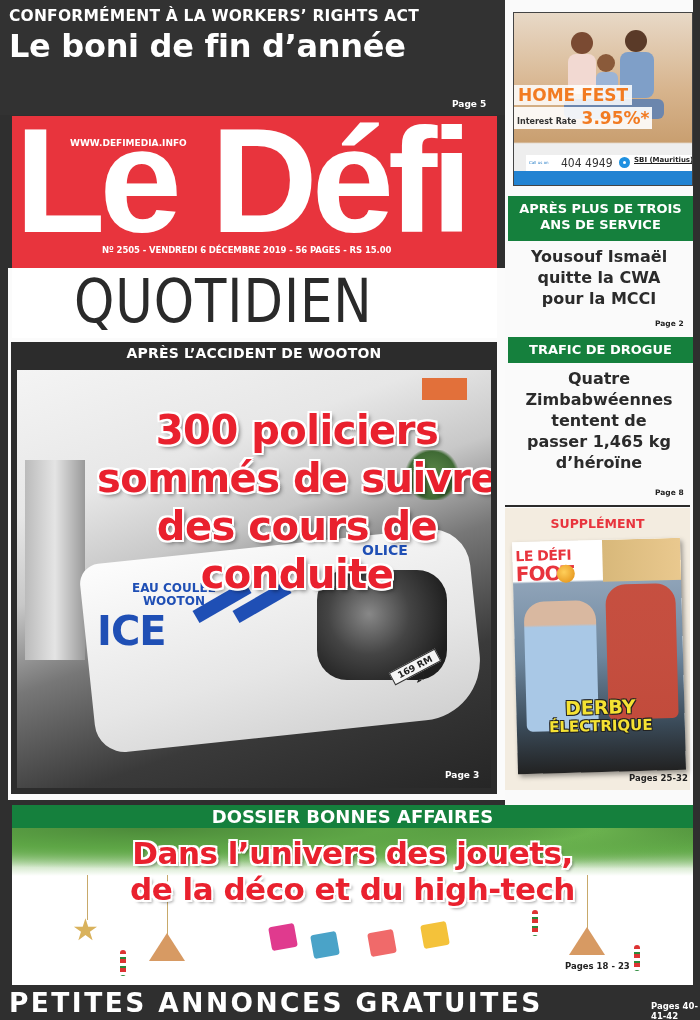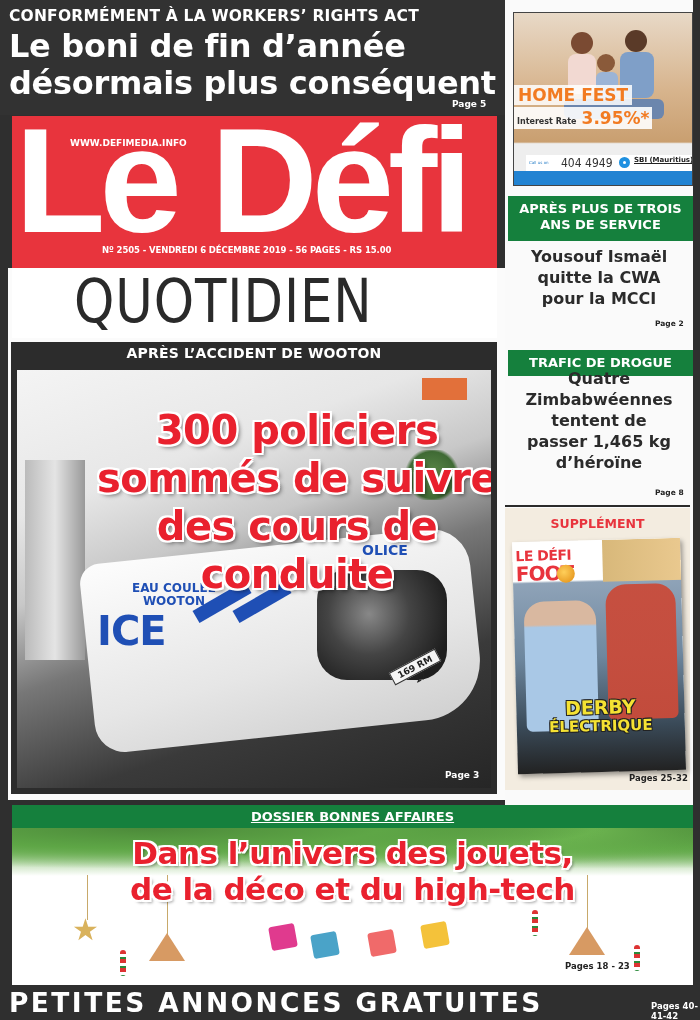--- a/index.html
+++ b/index.html
@@ -56,42 +56,42 @@
   .photo-plate { left: 372px; top: 290px; width: 52px; height: 14px; background: #f5f5f5; border: 1px solid #333; color: #222; font-size: 9px; font-weight: bold; text-align: center; transform: rotate(-28deg); line-height: 12px; }
   .main-headline { left: 0; top: 36px; width: 560px; text-align: center; color: #e9212e; font-weight: bold; font-size: 40px; line-height: 48px; letter-spacing: -0.5px;
     text-shadow: -2px -2px 0 #fff, 2px -2px 0 #fff, -2px 2px 0 #fff, 2px 2px 0 #fff, 0 2px 0 #fff, 0 -2px 0 #fff, 2px 0 0 #fff, -2px 0 0 #fff, 3px 3px 4px rgba(0,0,0,0.5); }
   .main-page { left: 428px; top: 400px; color: #fff; font-weight: bold; font-size: 9px; }
 
   
   .label-red { background: #15803d; color: #fff; font-weight: bold; text-align: center; }
   .rs1-label { left: 508px; top: 196px; width: 185px; height: 45px; font-size: 13px; line-height: 16px; padding-top: 5px; }
   .rs1-headline { left: 505px; top: 246px; width: 188px; text-align: center; color: #2b2b2b; font-weight: bold; font-size: 16px; line-height: 21px; }
   .rs1-page { left: 655px; top: 319px; font-size: 7.5px; font-weight: bold; color: #222; }
-  .rs2-label { left: 508px; top: 337px; width: 185px; height: 26px; font-size: 13px; line-height: 26px; margin-top: 13px; }
+  .rs2-label { left: 508px; top: 337px; width: 185px; height: 26px; font-size: 13px; line-height: 26px; }
   .rs2-headline { left: 505px; top: 368px; width: 188px; text-align: center; color: #2b2b2b; font-weight: bold; font-size: 16px; line-height: 21px; }
   .rs2-page { left: 655px; top: 488px; font-size: 7.5px; font-weight: bold; color: #222; }
   .rs-divider { left: 505px; top: 505px; width: 185px; height: 2px; background: #2b2b2b; }
 
   
   .supp { left: 505px; top: 508px; width: 185px; height: 282px; background: #f3ece0; }
   .supp-label { left: 0; top: 8px; width: 185px; text-align: center; color: #e8343d; font-weight: bold; font-size: 12.5px; }
   .supp-cover { left: 10px; top: 32px; width: 168px; height: 232px; background: linear-gradient(180deg, #fff 0%, #fff 17%, #8fa3b8 18%, #6e879e 50%, #3a4a58 80%, #222 100%); transform: rotate(-1.5deg); box-shadow: 2px 3px 5px rgba(0,0,0,0.4); overflow: hidden; }
   .supp-logo1 { left: 3px; top: 6px; color: #e8343d; font-weight: bold; font-size: 14px; letter-spacing: -0.5px; }
   .supp-logo2 { left: 3px; top: 20px; color: #e8343d; font-weight: bold; font-size: 20px; letter-spacing: -1px; }
   .supp-ball { left: 44px; top: 24px; width: 18px; height: 18px; border-radius: 50%; background: radial-gradient(circle at 40% 40%, #ffcf5a, #e08a10); }
   .supp-photo-sky { left: 90px; top: 0; width: 80px; height: 42px; background: linear-gradient(90deg,#d8b87a,#eac98f); }
   .supp-player-left { left: 10px; top: 60px; width: 72px; height: 130px; background: linear-gradient(180deg,#d9b8a0 0%,#d9b8a0 18%,#a9c8e6 20%,#a9c8e6 100%); border-radius: 20px 20px 6px 6px; }
   .supp-player-right { left: 92px; top: 45px; width: 70px; height: 135px; background: linear-gradient(180deg,#c94b3a 0%,#c94b3a 100%); border-radius: 20px 20px 6px 6px; opacity: 0.95; }
   .supp-derby { left: 0; top: 158px; width: 168px; text-align: center; color: #f5e233; font-weight: bold; font-size: 19px; line-height: 19px; text-shadow: 1px 1px 0 #222, -1px -1px 0 #222, 1px -1px 0 #222, -1px 1px 0 #222; }
   .supp-derby-sub { font-size: 15px; }
   .supp-page { left: 124px; top: 265px; color: #222; font-weight: bold; font-size: 8.5px; }
 
   
   .feature { left: 12px; top: 805px; width: 681px; height: 180px; background: #fff; overflow: hidden; }
-  .feature-label { left: 0; top: 0; width: 681px; height: 23px; font-size: 13px; line-height: 23px; text-decoration: underline; }
+  .feature-label { left: 0; top: 0; width: 681px; height: 23px; font-size: 18px; line-height: 23px; }
   .feature-garland { left: 0; top: 23px; width: 681px; height: 48px;
     background: radial-gradient(ellipse at 20% 0%, #4c8a3a 0%, #5ea646 30%, transparent 60%),
                 radial-gradient(ellipse at 60% 0%, #4c8a3a 0%, #6bb34f 30%, transparent 60%),
                 radial-gradient(ellipse at 90% 0%, #3f7a30 0%, #5ea646 30%, transparent 60%),
                 linear-gradient(180deg, #5a9a44 0%, #8fc47a 50%, rgba(255,255,255,0) 100%); }
   .feature-headline { left: 0; top: 30px; width: 681px; text-align: center; color: #e9212e; font-weight: bold; font-size: 31px; line-height: 36px; letter-spacing: -0.5px;
     text-shadow: -2px -2px 0 #fff, 2px -2px 0 #fff, -2px 2px 0 #fff, 2px 2px 0 #fff, 3px 3px 3px rgba(0,0,0,0.35); }
   .feature-page { left: 553px; top: 156px; color: #222; font-weight: bold; font-size: 8.5px; }
   .orn-string { width: 1px; background: #c8a96a; }
   .orn-star { color: #d9b25c; font-size: 30px; line-height: 30px; }
@@ -107,21 +107,20 @@
 </head>
 <body>
 
 <div class="abs right-col-bg"></div>
 <div class="abs main-bg"></div>
 
 <div class="abs top-band">
   <div class="abs top-kicker">CONFORMÉMENT À LA WORKERS’ RIGHTS ACT</div>
   <div class="abs top-headline">
     <div>Le boni de fin d’année</div>
-    <div>désormais plus conséquent</div>
   </div>
   <div class="abs top-page">Page  5</div>
 </div>
 
 <div class="abs ad">
   <svg class="abs ad-people" viewBox="0 0 130 110">
     <circle cx="38" cy="22" r="11" fill="#7a4a32"></circle>
     <rect x="24" y="33" width="28" height="40" rx="8" fill="#f2d9d2"></rect>
     <circle cx="92" cy="20" r="11" fill="#5a3a28"></circle>
     <rect x="76" y="31" width="34" height="46" rx="8" fill="#7f9fc8"></rect>

